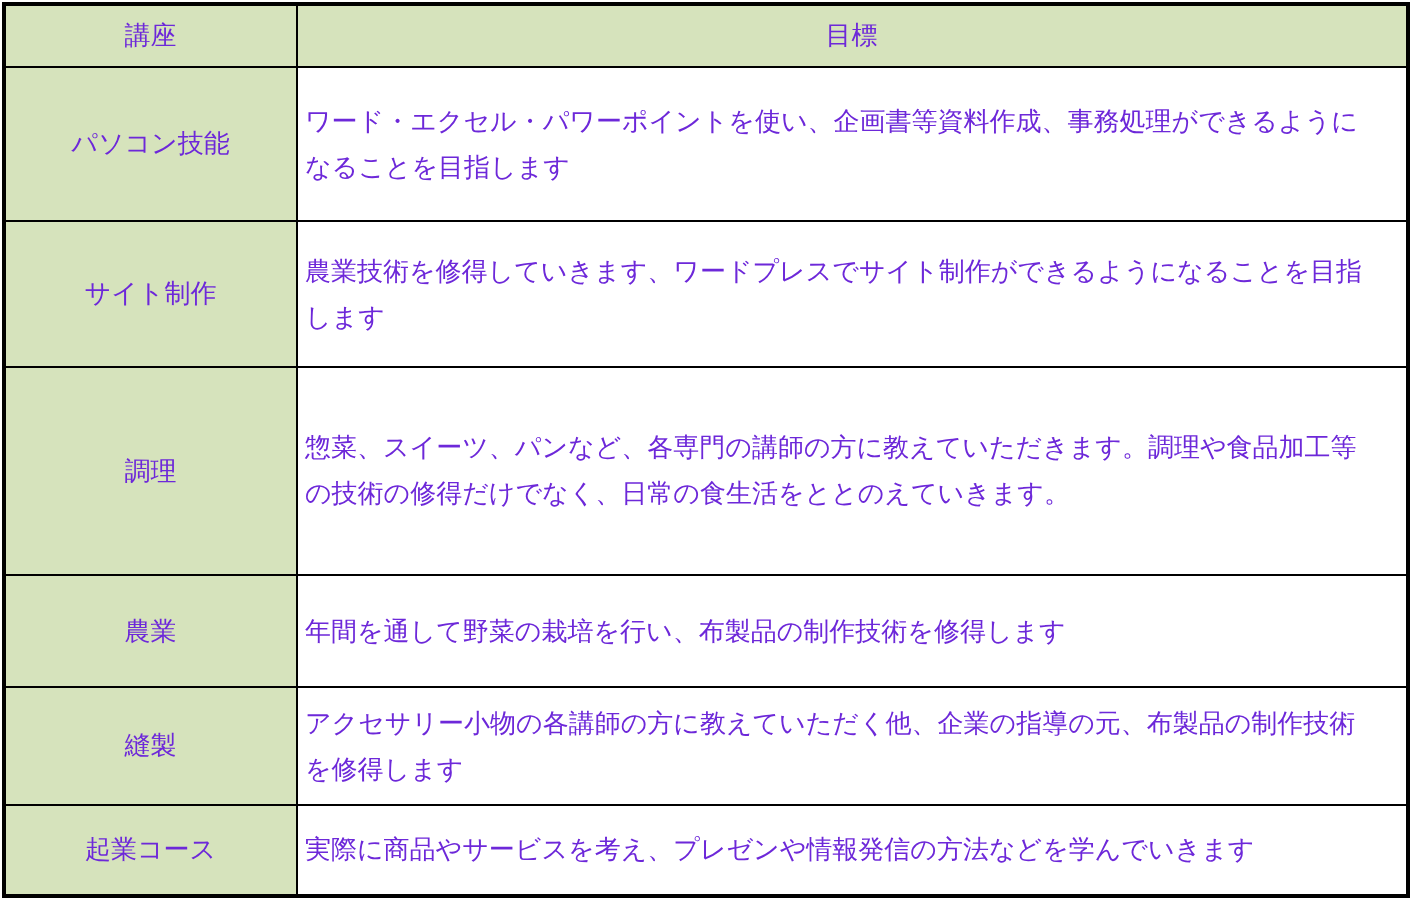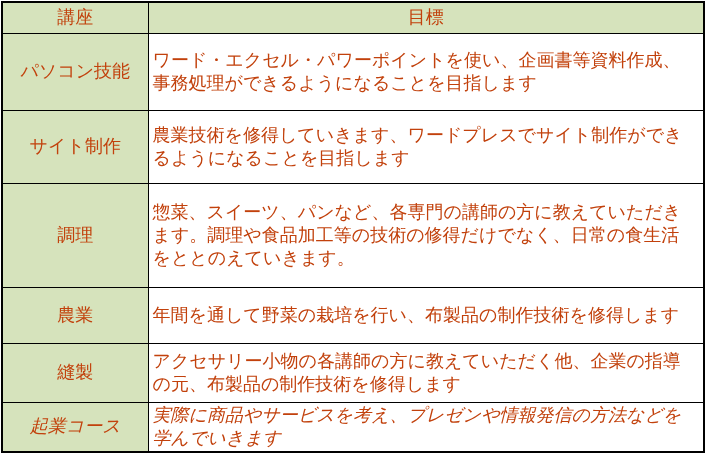--- a/index.html
+++ b/index.html
@@ -21,32 +21,32 @@
     table-layout: fixed;
     width: 702px;
     border: 2px solid #000000;
   }
   table.course-table col.col-course { width: 146px; }
   table.course-table col.col-goal   { width: 556px; }
   table.course-table th,
   table.course-table td {
     border: 1px solid #000000;
     box-sizing: border-box;
-    color: #c2410c;
-    font-size: 18px;
+    color: #6d28d9;
+    font-size: 13px;
     line-height: 23px;
     overflow: hidden;
   }
   tr.row-header    { height: 31px; }
   tr.row-pc        { height: 77px; }
   tr.row-site      { height: 73px; }
   tr.row-cook      { height: 104px; }
   tr.row-farm      { height: 56px; }
   tr.row-sew       { height: 59px; }
-  tr.row-startup   { height: 46px; font-style: italic; }
+  tr.row-startup   { height: 46px; }
   th.cell-header {
     background: #d6e3bc;
     font-weight: normal;
     text-align: center;
     vertical-align: middle;
     padding: 1px 2px;
   }
   td.cell-course {
     background: #d6e3bc;
     text-align: center;

